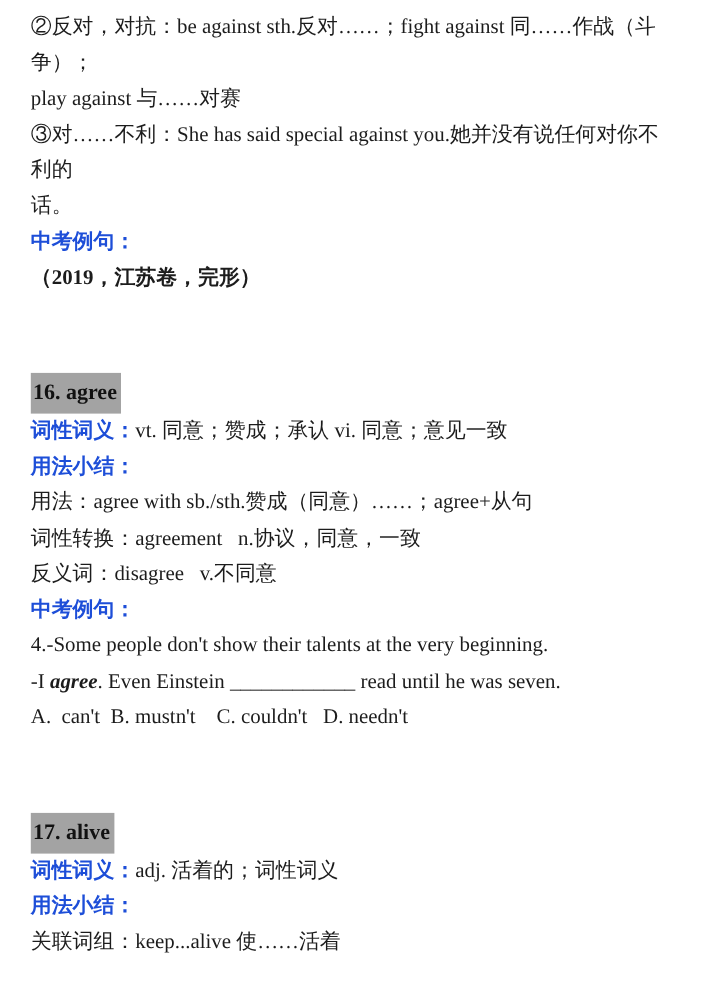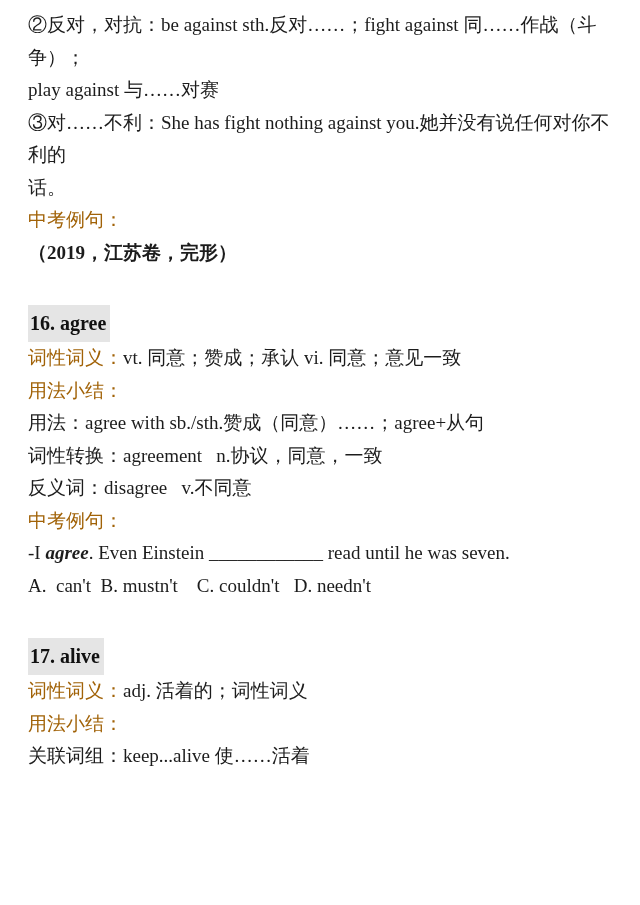--- a/index.html
+++ b/index.html
@@ -13,52 +13,54 @@
   .page {
     box-sizing: border-box;
     width: 640px; height: 708px;
     padding: 9px 24px 0 28px;
   }
   .line {
     font-size: 19px;
     line-height: 32.5px;
     white-space: pre-wrap;
   }
-  .red-heading { color: #a16207; font-weight: normal; }
+  .red-heading { color: #1d4ed8; font-weight: bold; }
   .bold { font-weight: bold; }
   .bi { font-weight: bold; font-style: italic; }
   .entry-title-line { margin-top: 36px; line-height: 34px; }
   .hl {
     display: inline-block;
-    background: #e5e5e5;
+    background: #a3a3a3;
     font-weight: bold;
     font-size: 20px;
     padding: 1px 4px 2px 2px;
     color: #111111;
+    margin-top: 34px;
   }
 </style>
 </head>
 <body>
 
 <div class="page">
 
   <div class="line">②反对，对抗：be against sth.反对……；fight against 同……作战（斗争）；</div>
   <div class="line">play against 与……对赛</div>
-  <div class="line">③对……不利：She has fight nothing against you.她并没有说任何对你不利的</div>
+  <div class="line">③对……不利：She has said special against you.她并没有说任何对你不利的</div>
   <div class="line">话。</div>
   <div class="line red-heading">中考例句：</div>
   <div class="line bold">（2019，江苏卷，完形）</div>
 
   <div class="line entry-title-line"><span class="hl">16. agree</span></div>
   <div class="line"><span class="red-heading">词性词义：</span><span>vt. 同意；赞成；承认 vi. 同意；意见一致</span></div>
   <div class="line red-heading">用法小结：</div>
   <div class="line">用法：agree with sb./sth.赞成（同意）……；agree+从句</div>
   <div class="line">词性转换：agreement   n.协议，同意，一致</div>
   <div class="line">反义词：disagree   v.不同意</div>
   <div class="line red-heading">中考例句：</div>
+  <div class="line">4.-Some people don't show their talents at the very beginning.</div>
   <div class="line"><span>-I </span><span class="bi">agree</span><span>. Even Einstein </span><span>____________</span><span> read until he was seven.</span></div>
   <div class="line">A.  can't  B. mustn't    C. couldn't   D. needn't</div>
 
   <div class="line entry-title-line"><span class="hl">17. alive</span></div>
   <div class="line"><span class="red-heading">词性词义：</span><span>adj. 活着的；词性词义</span></div>
   <div class="line red-heading">用法小结：</div>
   <div class="line">关联词组：keep...alive 使……活着</div>
 
 </div>
 

